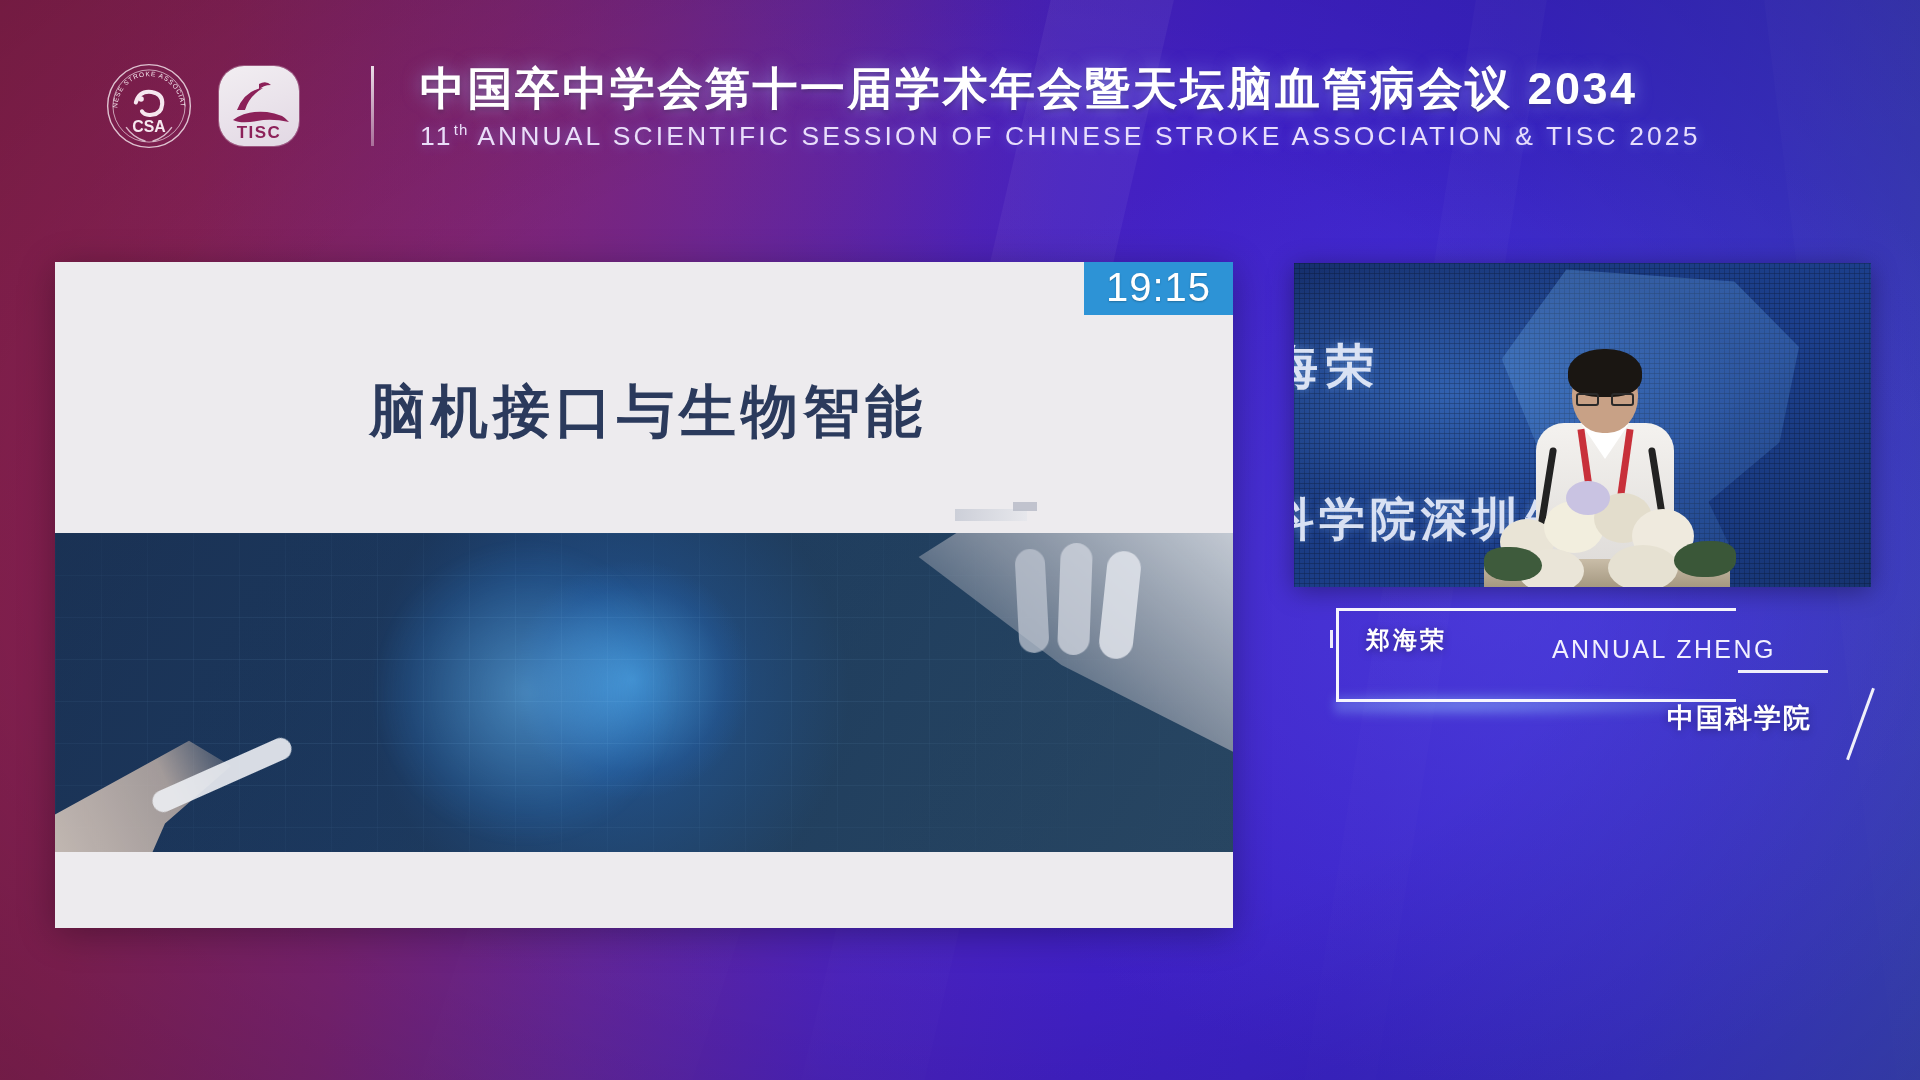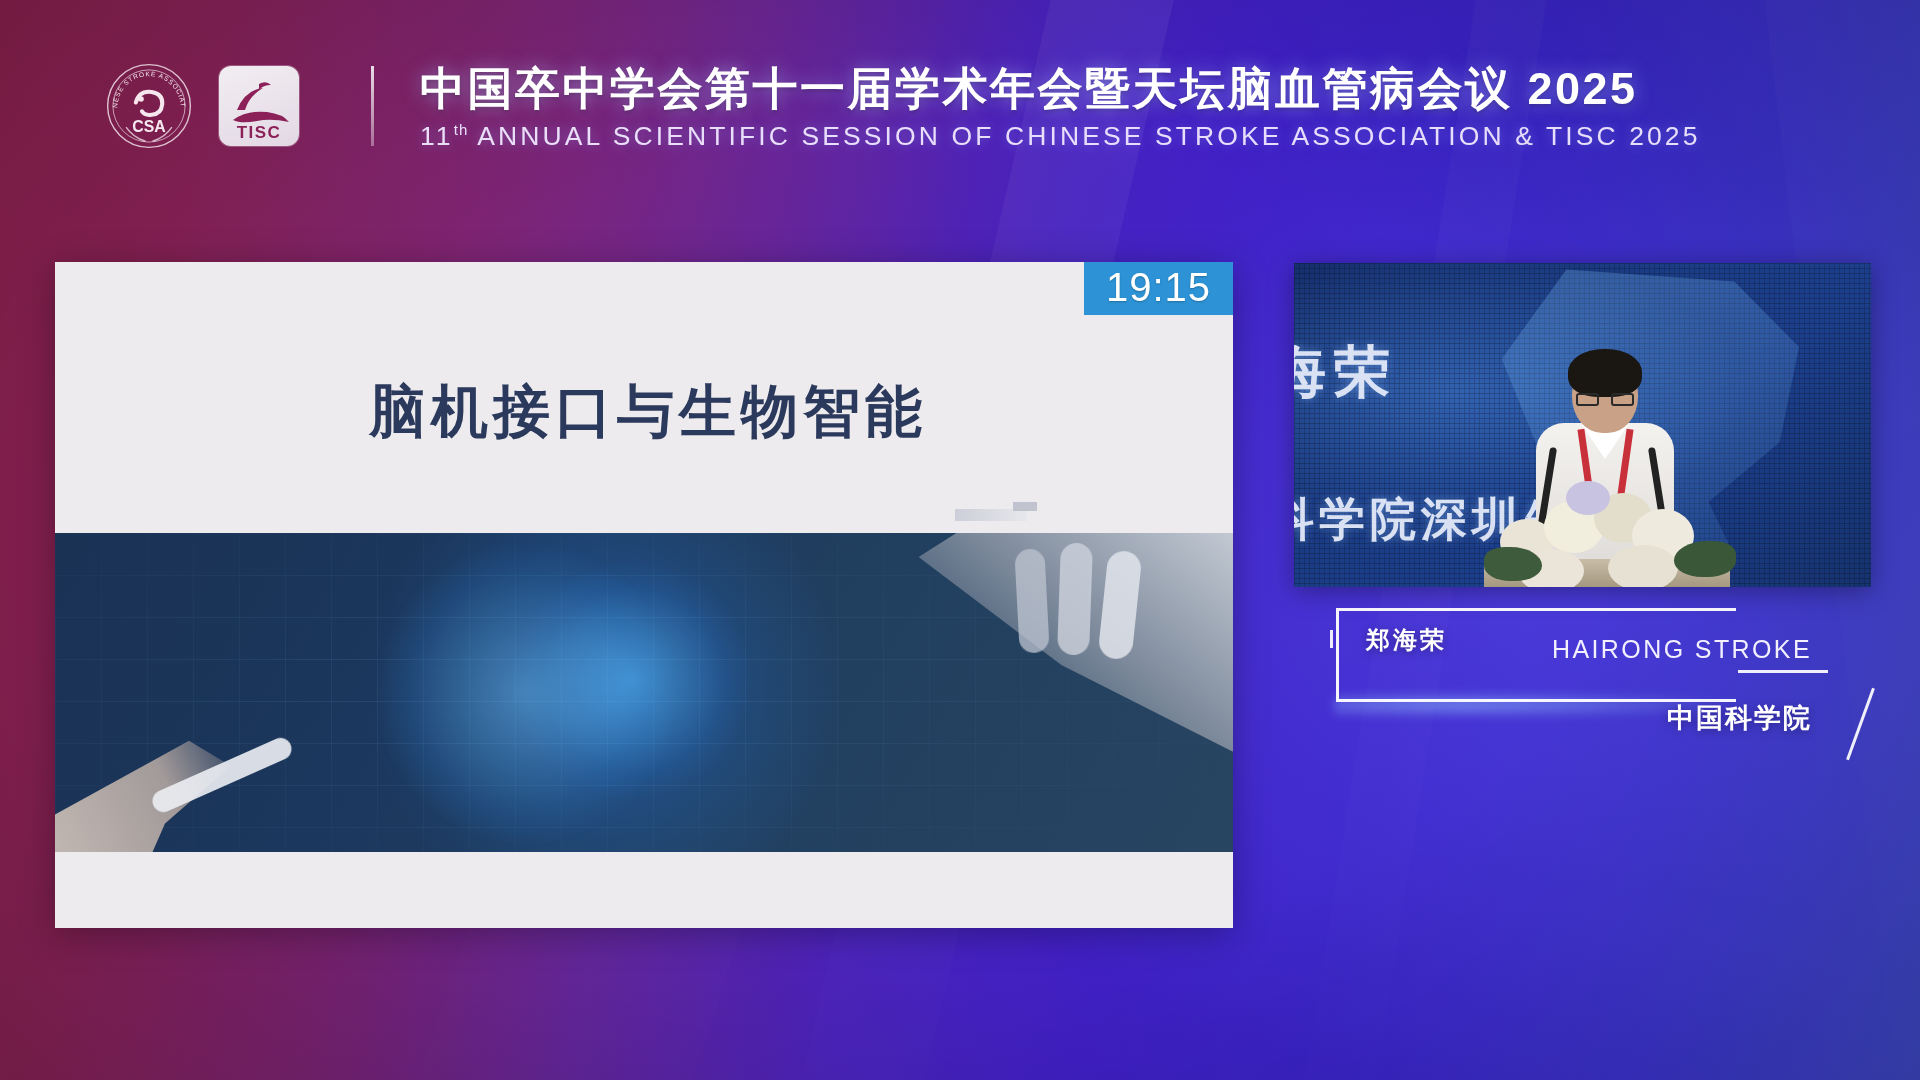--- a/index.html
+++ b/index.html
@@ -39,21 +39,21 @@
   .shard.s3 { left:640px;  top:420px;  width:260px; height:900px;  transform:rotate(18deg); opacity:.35;}
   .shard.s4 { left:1760px; top:-40px;  width:180px; height:1300px; transform:rotate(-7deg); opacity:.35;}
   .vignette { position:absolute; inset:0;
     background:radial-gradient(ellipse 1400px 900px at 50% 50%, rgba(0,0,0,0) 45%, rgba(0,0,0,.22) 100%); }
 
   
   #header { position:absolute; left:0; top:0; width:1920px; height:205px; }
   #logos { position:absolute; left:105px; top:62px; display:flex; align-items:center; gap:26px; }
 
   .csa-logo { width:88px; height:88px; position:relative; }
-  .tisc-logo { width:80px; height:80px; border-radius:12px;
+  .tisc-logo { width:80px; height:80px; border-radius:25px;
      background:linear-gradient(160deg,#f2eef2,#e2d8e4); position:relative; overflow:hidden;
      box-shadow:0 0 0 1px rgba(255,255,255,.25); }
 
   .divider-bar { position:absolute; left:371px; top:66px; width:3px; height:80px;
      background:linear-gradient(to bottom, rgba(255,255,255,.85), rgba(255,255,255,.35)); }
 
   #title-block { position:absolute; left:420px; top:64px; }
   #conf-title-cn {
     font-size:45px; font-weight:700; color:#ffffff; letter-spacing:2.5px;
     line-height:1.12; white-space:nowrap;
@@ -153,21 +153,21 @@
   .cam-map {
     position:absolute; left:36%; top:2%; width:56%; height:92%;
     background:linear-gradient(160deg, rgba(130,195,255,.28), rgba(90,160,240,.12));
     clip-path: polygon(20% 0%, 72% 4%, 92% 26%, 86% 58%, 64% 78%, 72% 96%, 34% 100%, 12% 62%, 0% 30%);
     filter: blur(1px);
   }
   .cam-text {
     position:absolute; color:#e8eefc; font-weight:700; white-space:nowrap;
     text-shadow:0 0 10px rgba(140,190,255,.5); opacity:.93;
   }
-  .cam-text.t1 { left:-24px; top:72px; font-size:56px; letter-spacing:8px; }
+  .cam-text.t1 { left:-24px; top:72px; font-size:48px; letter-spacing:8px; }
   .cam-text.t2 { left:-26px; top:226px; font-size:46px; letter-spacing:5px; }
   .cam-speaker { position:absolute; left:236px; top:92px; width:150px; height:232px; }
   .cs-head { position:absolute; left:42px; top:0; width:66px; height:78px;
      background:#c8a186; border-radius:50% 50% 46% 46%; }
   .cs-hair { position:absolute; left:38px; top:-6px; width:74px; height:48px;
      background:#1a1612; border-radius:48% 48% 40% 40%; }
   .cs-glasses { position:absolute; left:46px; top:38px; width:58px; height:13px; }
   .cs-glasses i { position:absolute; top:0; width:23px; height:13px; border:2px solid #2a2a2a; border-radius:3px; }
   .cs-glasses i:first-child { left:0; } .cs-glasses i:last-child { right:0; }
   .cs-body { position:absolute; left:6px; top:68px; width:138px; height:164px;
@@ -241,21 +241,21 @@
           <path d="M14 54 q14 -10 34 -8 q16 2 22 10 q-18 -4 -32 -1 q-16 3 -24 -1 z" fill="#8c2159"></path>
           <path d="M40 18 q7 -4 12 1 q-8 0 -12 5 z" fill="#8c2159"></path>
           <text x="40" y="72" font-size="17" font-weight="bold" fill="#8c2159" text-anchor="middle" letter-spacing="1.5" font-family="Liberation Sans, sans-serif">TISC</text>
         </svg>
       </div>
     </div>
 
     <div class="divider-bar"></div>
 
     <div id="title-block">
-      <div id="conf-title-cn">中国卒中学会第十一届学术年会暨天坛脑血管病会议 2025</div>
+      <div id="conf-title-cn">中国卒中学会第十一届学术年会暨天坛脑血管病会议 2034</div>
       <div id="conf-title-en">
         <span>11</span><sup>th</sup>
         <span>ANNUAL SCIENTIFIC SESSION OF CHINESE STROKE ASSOCIATION &amp; TISC 2025</span>
       </div>
     </div>
   </div>
 
   <div id="slide">
     <div id="slide-top">
       <div class="slide-deco"></div>
@@ -313,19 +313,19 @@
       <div class="fl" style="left:2px;top:72px;width:58px;height:34px;background:#3e5b3c;border-radius:40% 60% 50% 50%;"></div>
       <div class="fl" style="right:-4px;top:66px;width:62px;height:36px;background:#3a5738;border-radius:60% 40% 50% 50%;"></div>
     </div>
   </div>
 
   <div id="lower-third">
     <div class="lt-glow"></div>
     <div class="lt-frame"></div>
     <div class="lt-tick"></div>
     <div class="lt-name">郑海荣</div>
-    <div class="lt-name-en">HAIRONG STROKE</div>
+    <div class="lt-name-en">ANNUAL ZHENG</div>
     <div class="lt-slash2"></div>
     <div class="lt-org">中国科学院</div>
     <div class="lt-slash"></div>
   </div>
 
 </div>
 
 </body></html>

